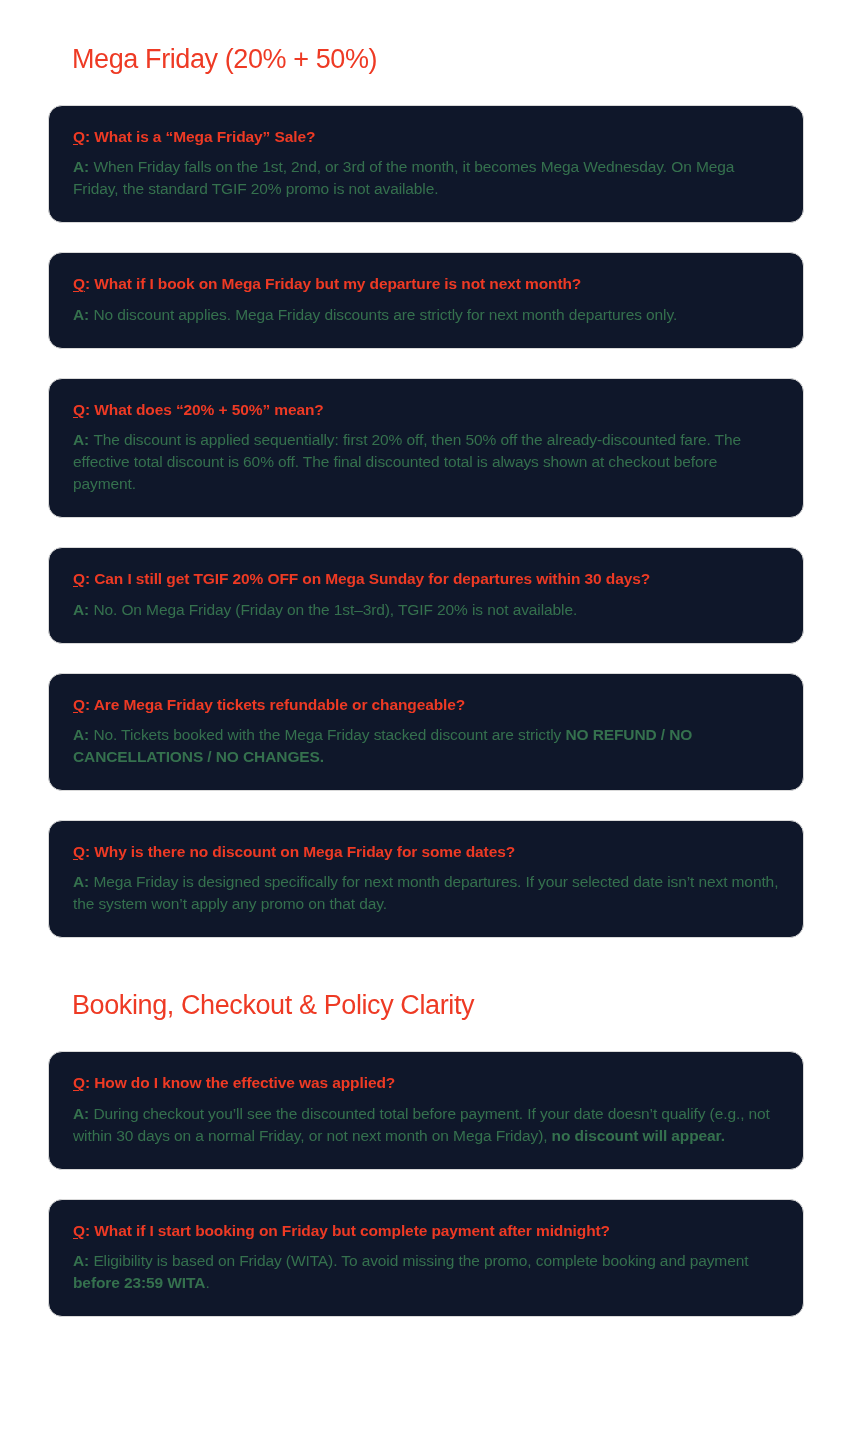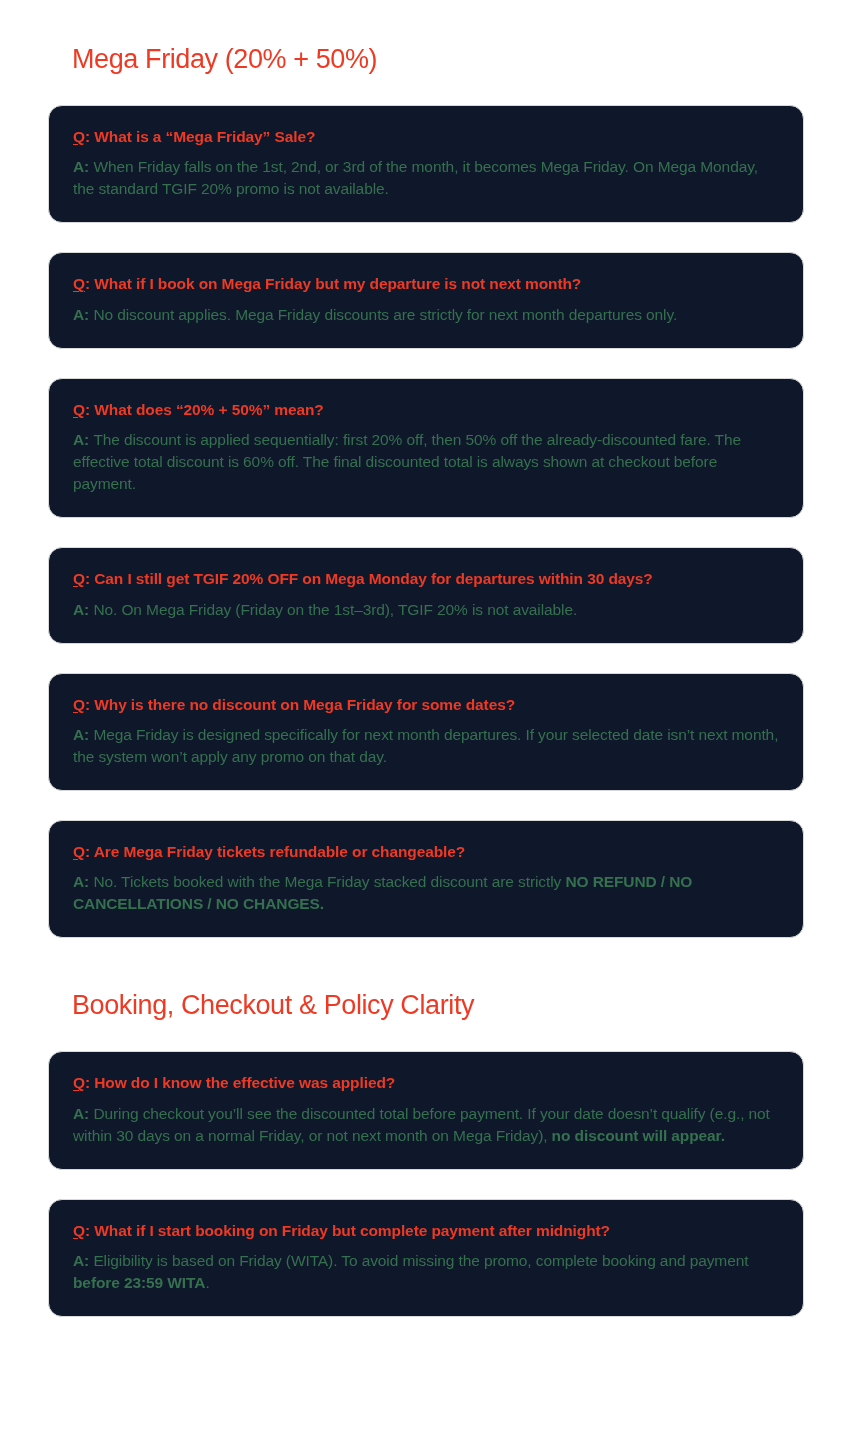--- a/index.html
+++ b/index.html
@@ -56,41 +56,41 @@
   .a .a-label, .a strong { font-weight: 700; }
 </style>
 </head>
 <body>
 
 <div class="page">
   <main id="sections-root">
       <h2 class="section-title">Mega Friday (20% + 50%)</h2>
       <div class="faq-card">
         <p class="q"><span class="q-label"><span class="u">Q</span>: </span><span class="q-text">What is a “Mega Friday” Sale?</span></p>
-        <p class="a"><span class="a-label">A: </span><span class="a-seg">When Friday falls on the 1st, 2nd, or 3rd of the month, it becomes Mega Friday. On Mega Monday, the standard TGIF 20% promo is not available.</span></p>
+        <p class="a"><span class="a-label">A: </span><span class="a-seg">When Friday falls on the 1st, 2nd, or 3rd of the month, it becomes Mega Wednesday. On Mega Friday, the standard TGIF 20% promo is not available.</span></p>
       </div>
       <div class="faq-card">
         <p class="q"><span class="q-label"><span class="u">Q</span>: </span><span class="q-text">What if I book on Mega Friday but my departure is not next month?</span></p>
         <p class="a"><span class="a-label">A: </span><span class="a-seg">No discount applies. Mega Friday discounts are strictly for next month departures only.</span></p>
       </div>
       <div class="faq-card">
         <p class="q"><span class="q-label"><span class="u">Q</span>: </span><span class="q-text">What does “20% + 50%” mean?</span></p>
         <p class="a"><span class="a-label">A: </span><span class="a-seg">The discount is applied sequentially: first 20% off, then 50% off the already-discounted fare. The effective total discount is 60% off. The final discounted total is always shown at checkout before payment.</span></p>
       </div>
       <div class="faq-card">
-        <p class="q"><span class="q-label"><span class="u">Q</span>: </span><span class="q-text">Can I still get TGIF 20% OFF on Mega Monday for departures within 30 days?</span></p>
+        <p class="q"><span class="q-label"><span class="u">Q</span>: </span><span class="q-text">Can I still get TGIF 20% OFF on Mega Sunday for departures within 30 days?</span></p>
         <p class="a"><span class="a-label">A: </span><span class="a-seg">No. On Mega Friday (Friday on the 1st–3rd), TGIF 20% is not available.</span></p>
+      </div>
+      <div class="faq-card">
+        <p class="q"><span class="q-label"><span class="u">Q</span>: </span><span class="q-text">Are Mega Friday tickets refundable or changeable?</span></p>
+        <p class="a"><span class="a-label">A: </span><span class="a-seg">No. Tickets booked with the Mega Friday stacked discount are strictly </span><strong class="a-seg">NO REFUND / NO CANCELLATIONS / NO CHANGES.</strong></p>
       </div>
       <div class="faq-card">
         <p class="q"><span class="q-label"><span class="u">Q</span>: </span><span class="q-text">Why is there no discount on Mega Friday for some dates?</span></p>
         <p class="a"><span class="a-label">A: </span><span class="a-seg">Mega Friday is designed specifically for next month departures. If your selected date isn’t next month, the system won’t apply any promo on that day.</span></p>
-      </div>
-      <div class="faq-card">
-        <p class="q"><span class="q-label"><span class="u">Q</span>: </span><span class="q-text">Are Mega Friday tickets refundable or changeable?</span></p>
-        <p class="a"><span class="a-label">A: </span><span class="a-seg">No. Tickets booked with the Mega Friday stacked discount are strictly </span><strong class="a-seg">NO REFUND / NO CANCELLATIONS / NO CHANGES.</strong></p>
       </div>
       <h2 class="section-title subsequent">Booking, Checkout &amp; Policy Clarity</h2>
       <div class="faq-card">
         <p class="q"><span class="q-label"><span class="u">Q</span>: </span><span class="q-text">How do I know the effective was applied?</span></p>
         <p class="a"><span class="a-label">A: </span><span class="a-seg">During checkout you’ll see the discounted total before payment. If your date doesn’t qualify (e.g., not within 30 days on a normal Friday, or not next month on Mega Friday), </span><strong class="a-seg">no discount will appear.</strong></p>
       </div>
       <div class="faq-card">
         <p class="q"><span class="q-label"><span class="u">Q</span>: </span><span class="q-text">What if I start booking on Friday but complete payment after midnight?</span></p>
         <p class="a"><span class="a-label">A: </span><span class="a-seg">Eligibility is based on Friday (WITA). To avoid missing the promo, complete booking and payment </span><strong class="a-seg">before 23:59 WITA</strong><span class="a-seg">.</span></p>
       </div>

